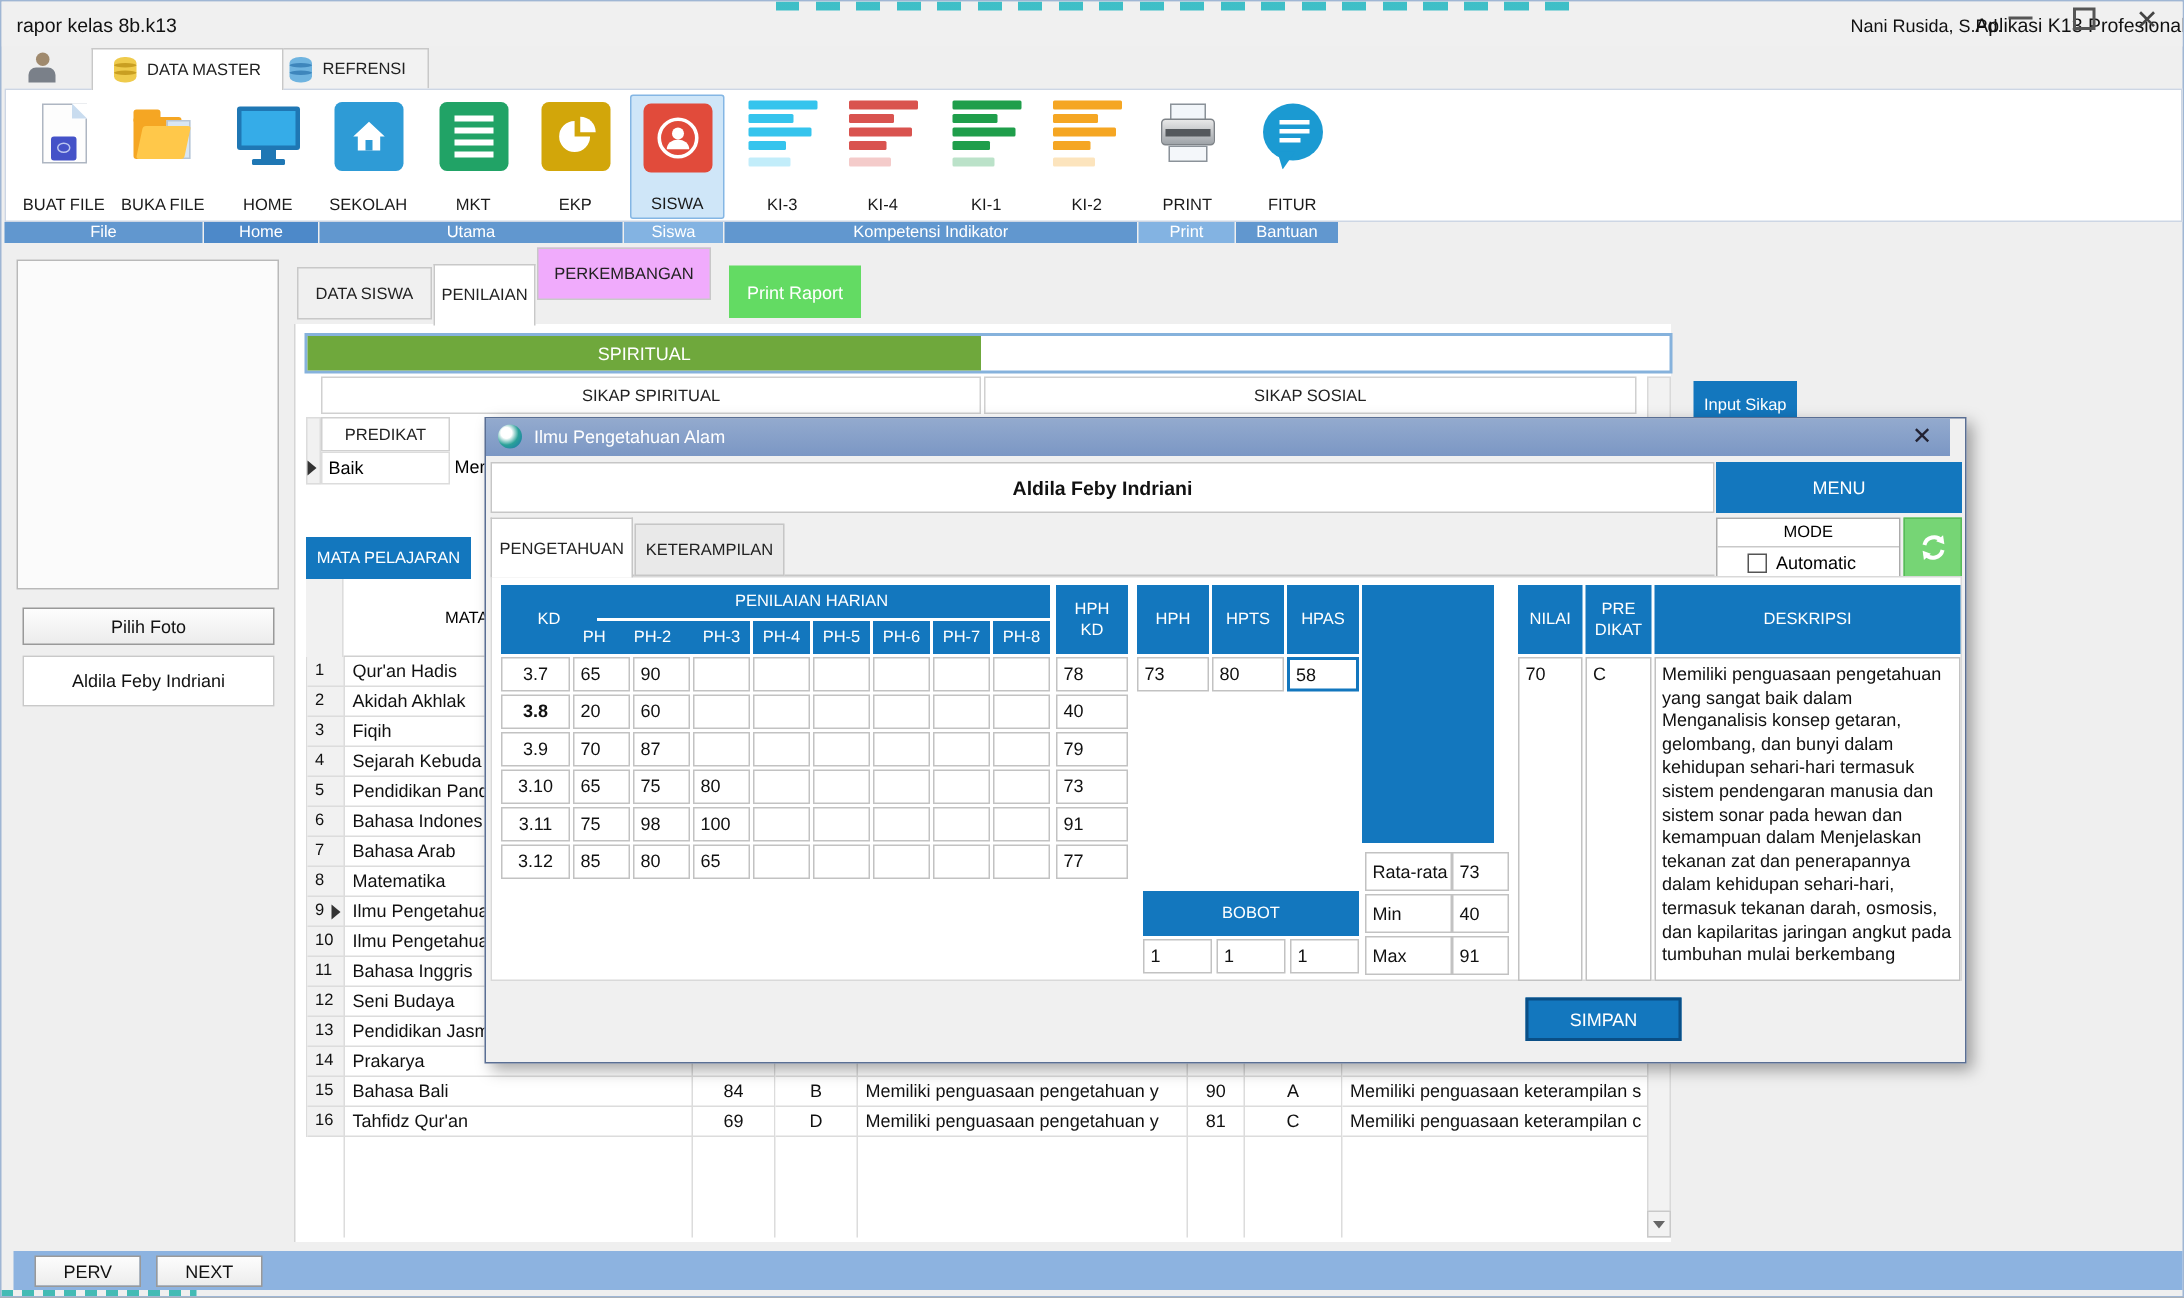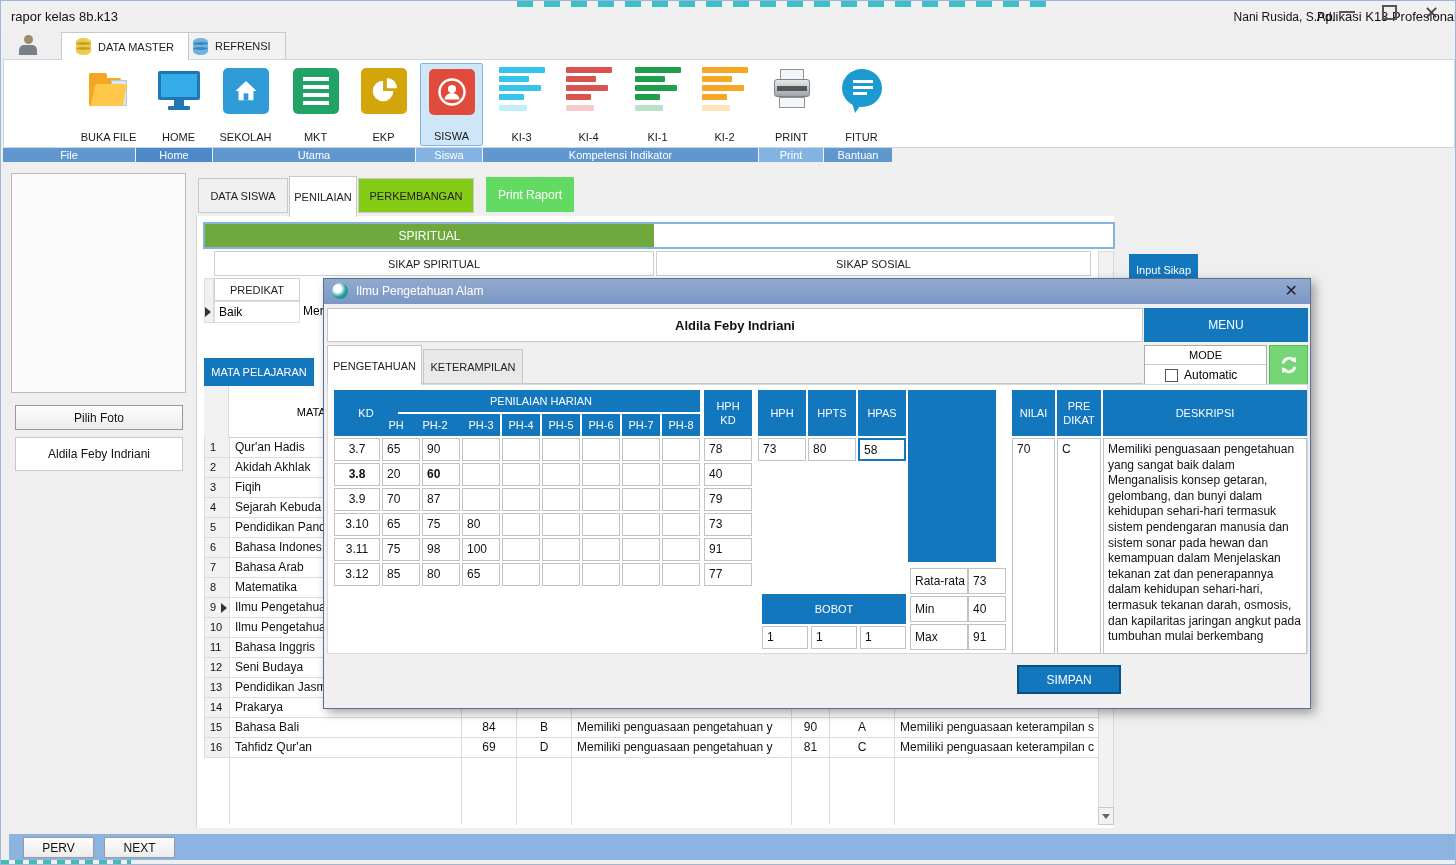--- a/index.html
+++ b/index.html
@@ -73,20 +73,29 @@
   <div class="rtab" style="left:177px">
     <span class="cyl" style="background:#6FB4E0">
         <i style="top:4px;background:#3E86BC"></i>
         <i style="top:9px;background:#3E86BC"></i>
       </span>
     <span>REFRENSI</span>
   </div>
 
   <div class="abs" style="left:2px;top:58px;width:1452px;height:89px;background:#fff;border:1px solid #CDD6E4"></div>
 
+  <div class="tile" style="left:10px">
+    <div class="ticon">
+      <div style="position:absolute;left:9px;top:2px;width:30px;height:40px;background:#FDFDFD;border:1px solid #AEB6C2"></div>
+      <div style="position:absolute;left:29px;top:2px;width:0;height:0;border-left:10px solid #C9DCEF;border-top:10px solid #fff;transform:translateX(0)"></div>
+      <div style="position:absolute;left:15px;top:24px;width:17px;height:16px;background:#4452C8;border-radius:2px"></div>
+      <div style="position:absolute;left:19px;top:28px;width:9px;height:7px;border:1px solid #BBC6F0;border-radius:50%"></div>
+    </div>
+    <div class="tlabel">BUAT FILE</div>
+  </div>
 
   <div class="tile" style="left:76px">
     <div class="ticon">
       <div style="position:absolute;left:4px;top:6px;width:18px;height:8px;background:#F5A623;border-radius:2px 2px 0 0"></div>
       <div style="position:absolute;left:4px;top:11px;width:32px;height:28px;background:#F5A623;border-radius:2px"></div>
       <div style="position:absolute;left:26px;top:13px;width:16px;height:26px;background:#D9E6F2;border:1px solid #B8C6D6"></div>
       <div style="position:absolute;left:8px;top:17px;width:32px;height:22px;background:#FFC84A;transform:skewX(-12deg);border-radius:2px"></div>
     </div>
     <div class="tlabel">BUKA FILE</div>
   </div>
@@ -233,21 +242,21 @@
 
   <div class="abs" style="left:10px;top:172px;width:175px;height:220px;background:#FBFBFB;border:1px solid #B9B9B9"></div>
   <div class="btn-gray abs" style="left:14px;top:404px;width:168px;height:25px">Pilih Foto</div>
   <div class="abs" style="left:14px;top:436px;width:168px;height:34px;background:#fff;border:1px solid #C9C9C9;
        display:flex;align-items:center;justify-content:center;font-size:12px;color:#111">Aldila Feby Indriani</div>
 
   <div class="abs" style="left:195px;top:215px;width:918px;height:612px;background:#fff;border-left:1px solid #D5D5D5"></div>
 
   <div class="mtab" style="left:197px;top:177px;width:90px;height:35px;background:#F0F0F0;border:1px solid #C8C8C8">DATA SISWA</div>
   <div class="mtab" style="left:288px;top:175px;width:68px;height:41px;background:#fff;border:1px solid #C8C8C8;border-bottom:none;z-index:2">PENILAIAN</div>
-  <div class="mtab" style="left:357px;top:177px;width:116px;height:35px;background:#84cc16;border:1px solid #C8C8C8">PERKEMBANGAN</div>
+  <div class="mtab" style="left:357px;top:164px;width:116px;height:35px;background:#f0abfc;border:1px solid #C8C8C8">PERKEMBANGAN</div>
   <div class="mtab" style="left:485px;top:176px;width:88px;height:35px;background:#63DB63;color:#fff;font-size:12px">Print Raport</div>
 
   <div class="abs" style="left:202px;top:221px;width:912px;height:27px;border:2px solid #86B2DC">
     <div style="position:absolute;left:0;top:0;width:449px;height:23px;background:#6FA83C;color:#fff;font-size:12px;display:flex;align-items:center;justify-content:center">SPIRITUAL</div>
   </div>
   <div class="wcell abs" style="left:213px;top:250px;width:440px;height:25px">SIKAP SPIRITUAL</div>
   <div class="wcell abs" style="left:655px;top:250px;width:435px;height:25px">SIKAP SOSIAL</div>
   <div class="wcell abs" style="left:213px;top:277px;width:86px;height:23px">PREDIKAT</div>
   <div class="abs" style="left:203px;top:277px;width:10px;height:45px;background:#F1F1F1;border:1px solid #DCDCDC"></div>
   <div class="abs" style="left:204px;top:306px;width:0;height:0;border-left:6px solid #333;border-top:5px solid transparent;border-bottom:5px solid transparent"></div>
@@ -436,21 +445,21 @@
   </div>
 
   <div class="abs" style="left:8px;top:833px;width:1448px;height:26px;background:#8DB3E0"></div>
   <div class="btn-gray abs" style="left:22px;top:836px;width:71px;height:21px">PERV</div>
   <div class="btn-gray abs" style="left:103px;top:836px;width:71px;height:21px">NEXT</div>
   <div class="abs" style="left:0;top:859px;width:130px;height:5px;opacity:.8;
        background:repeating-linear-gradient(90deg,#19AEA6 0 8px,transparent 8px 14px)"></div>
 
   <div class="modal">
 
-    <div class="abs" style="left:0;top:0;right:0;height:25px;background:linear-gradient(#93AACE,#7B97C4)">
+    <div class="abs" style="left:0;top:0;right:10px;height:25px;background:linear-gradient(#93AACE,#7B97C4)">
       <div style="position:absolute;left:8px;top:4px;width:16px;height:16px;border-radius:50%;background:radial-gradient(circle at 35% 35%,#fff 0 25%,#2AA198 55%,#1B6FAE 100%)"></div>
       <div style="position:absolute;left:32px;top:5px;font-size:12px;color:#fff">Ilmu Pengetahuan Alam</div>
       <div style="position:absolute;right:12px;top:2px;font-size:16px;color:#223">✕</div>
     </div>
 
     <div class="abs" style="left:3px;top:29px;width:816px;height:34px;background:#fff;border:1px solid #C6C6C6;display:flex;align-items:center;justify-content:center;font-size:13px;font-weight:bold;color:#111">Aldila Feby Indriani</div>
     <div class="abs" style="left:820px;top:29px;width:164px;height:34px;background:#1377BE;color:#fff;font-size:12px;display:flex;align-items:center;justify-content:center">MENU</div>
 
     <div class="abs" style="left:3px;top:66px;width:816px;height:39px;background:#F0F0F0;border-bottom:1px solid #C6C6C6"></div>
     <div class="mtab" style="left:3px;top:66px;width:95px;height:40px;background:#fff;border:1px solid #C6C6C6;border-bottom:none;z-index:2">PENGETAHUAN</div>
@@ -493,21 +502,21 @@
         <div class="gcell" style="left: 98px; top: 159px; width: 38px;">90</div>
         <div class="gcell" style="left: 138px; top: 159px; width: 38px;"></div>
         <div class="gcell" style="left: 178px; top: 159px; width: 38px;"></div>
         <div class="gcell" style="left: 218px; top: 159px; width: 38px;"></div>
         <div class="gcell" style="left: 258px; top: 159px; width: 38px;"></div>
         <div class="gcell" style="left: 298px; top: 159px; width: 38px;"></div>
         <div class="gcell" style="left: 338px; top: 159px; width: 38px;"></div>
         <div class="gcell" style="left: 380px; top: 159px; width: 48px;">78</div>
         <div class="gcell ctr" style="left: 10px; top: 184px; width: 46px; font-weight: bold;">3.8</div>
         <div class="gcell" style="left: 58px; top: 184px; width: 38px;">20</div>
-        <div class="gcell" style="left: 98px; top: 184px; width: 38px; font-weight: bold;">60</div>
+        <div class="gcell" style="left: 98px; top: 184px; width: 38px;">60</div>
         <div class="gcell" style="left: 138px; top: 184px; width: 38px;"></div>
         <div class="gcell" style="left: 178px; top: 184px; width: 38px;"></div>
         <div class="gcell" style="left: 218px; top: 184px; width: 38px;"></div>
         <div class="gcell" style="left: 258px; top: 184px; width: 38px;"></div>
         <div class="gcell" style="left: 298px; top: 184px; width: 38px;"></div>
         <div class="gcell" style="left: 338px; top: 184px; width: 38px;"></div>
         <div class="gcell" style="left: 380px; top: 184px; width: 48px;">40</div>
         <div class="gcell ctr" style="left: 10px; top: 209px; width: 46px;">3.9</div>
         <div class="gcell" style="left: 58px; top: 209px; width: 38px;">70</div>
         <div class="gcell" style="left: 98px; top: 209px; width: 38px;">87</div>

